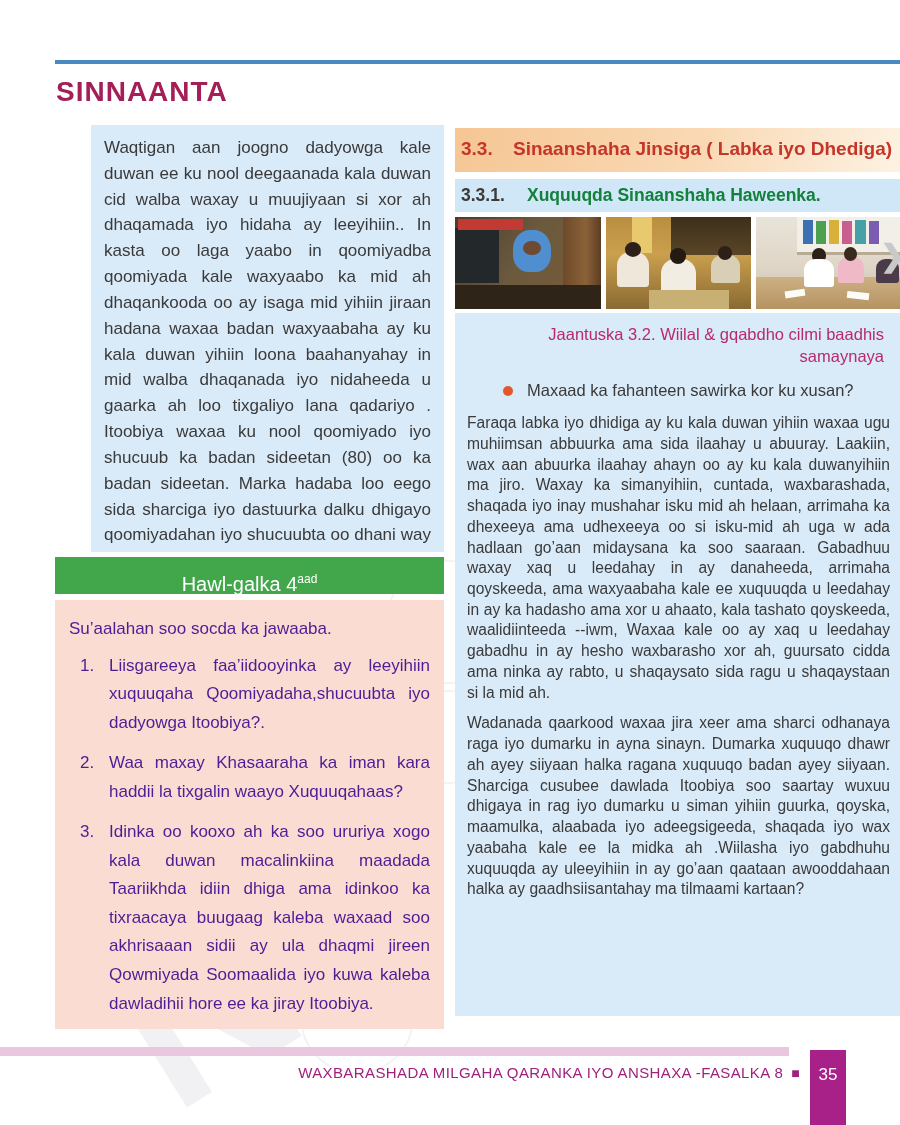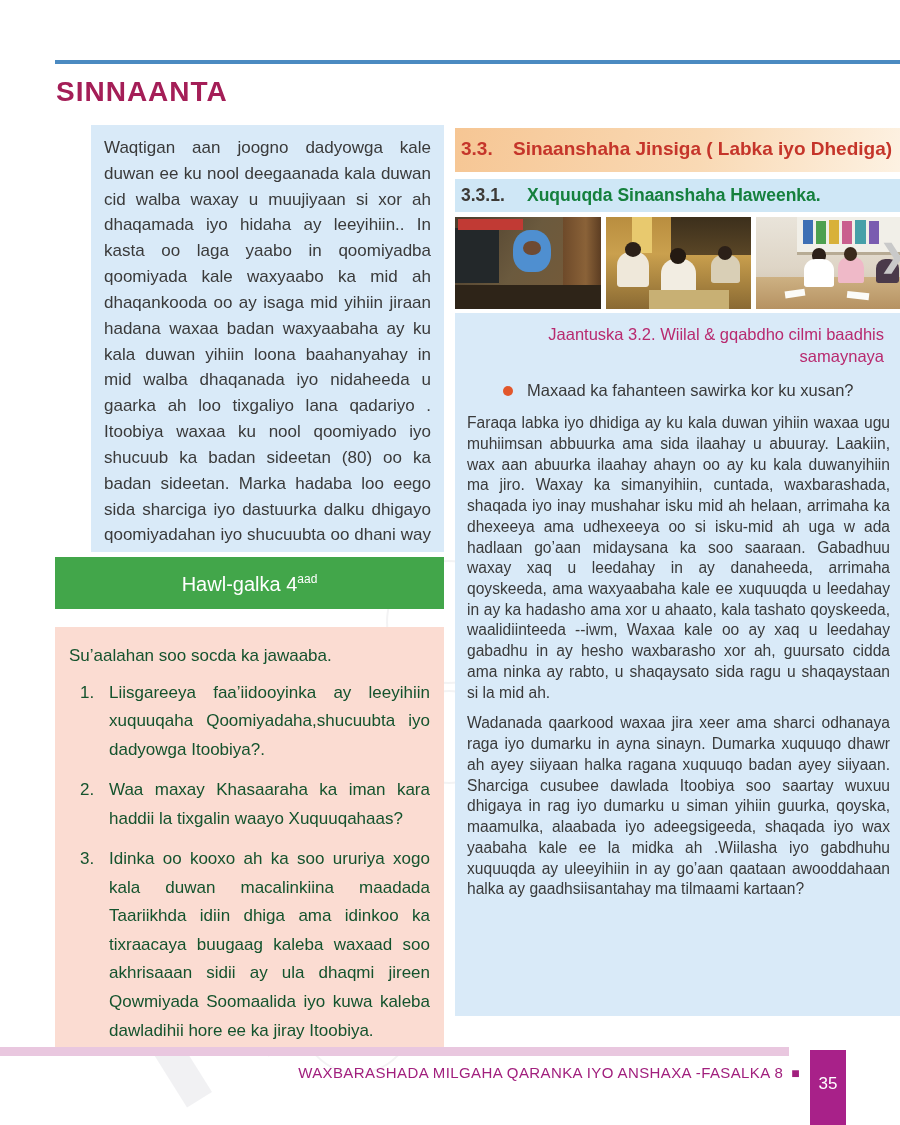--- a/index.html
+++ b/index.html
@@ -41,29 +41,29 @@
   
   .intro-box{
     background:#d9eaf8;
     box-sizing:border-box;height:427px;overflow:hidden;
     padding:10px 13px;
     font-size:17px;line-height:1.52;color:#3a3a3a;
     text-align:justify;
     margin-left:36px;
   }
   .activity-header{
-    margin-top:5px;height:52px;background:#42a64a;
+    margin-top:5px;height:37px;background:#42a64a;
     color:#ffffff;font-size:20px;text-align:center;line-height:45px;
   }
   .activity-header sup{font-size:12px;}
   .questions-box{
-    margin-top:18px;background:#fbdcd2;
+    margin-top:6px;background:#fbdcd2;
     box-sizing:border-box;height:429px;overflow:hidden;
     padding:16px 14px 10px 14px;
-    font-size:17px;color:#14532d;
+    font-size:17px;color:#4c1d95;
   }
   .questions-intro{margin:0 0 10px 0;line-height:1.5;}
   .questions-list{margin:0;padding:0 0 0 30px;}
   .questions-list li{
     margin-bottom:12px;line-height:1.68;text-align:justify;
     padding-left:10px;
   }
 
   
   .section-heading{
@@ -148,21 +148,21 @@
   
   .footer-bar{position:absolute;left:0;top:1047px;width:789px;height:9px;background:#e9c7df;}
   .footer-line{
     position:absolute;left:0;top:1064px;width:800px;
     text-align:right;color:#a11f7d;font-size:15px;letter-spacing:0.4px;
   }
   .footer-square{font-size:14px;margin-left:8px;color:#a11f7d;}
   .page-number-box{
     position:absolute;left:810px;top:1050px;width:36px;height:75px;
     background:#a82189;color:#ffffff;text-align:center;
-    font-size:17px;box-sizing:border-box;padding-top:24px;
+    font-size:17px;box-sizing:border-box;padding-top:15px;
   }
 </style>
 </head>
 <body>
 
 <div id="page">
 
   <div class="wm-text">No</div>
   <div class="wm-circle wm-c1"></div>
   <div class="wm-circle wm-c2"></div>

